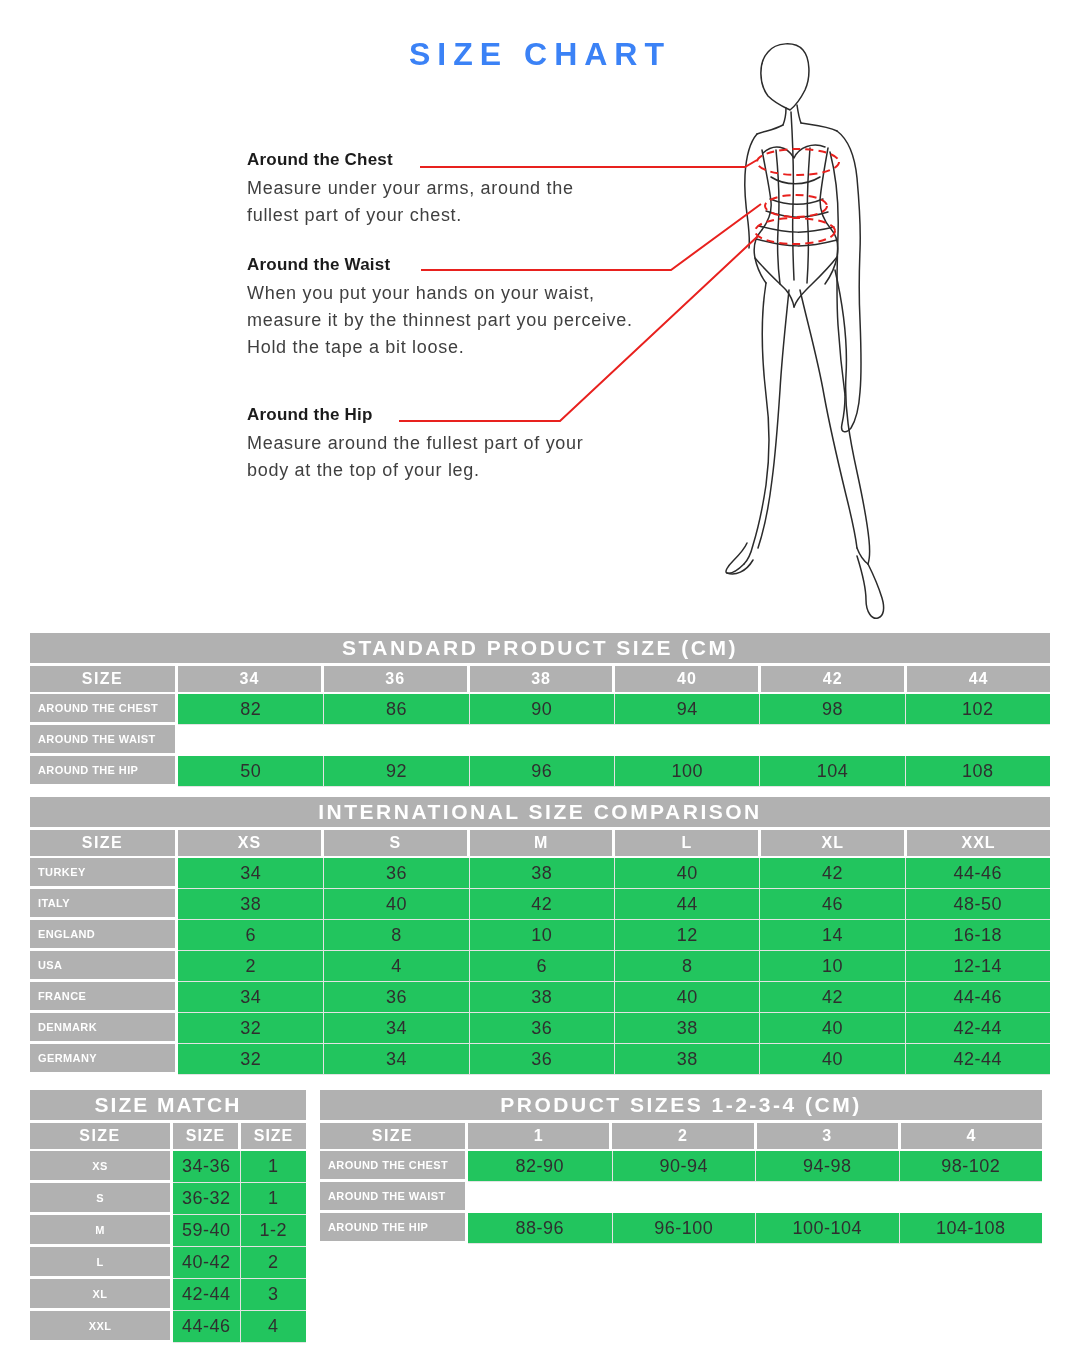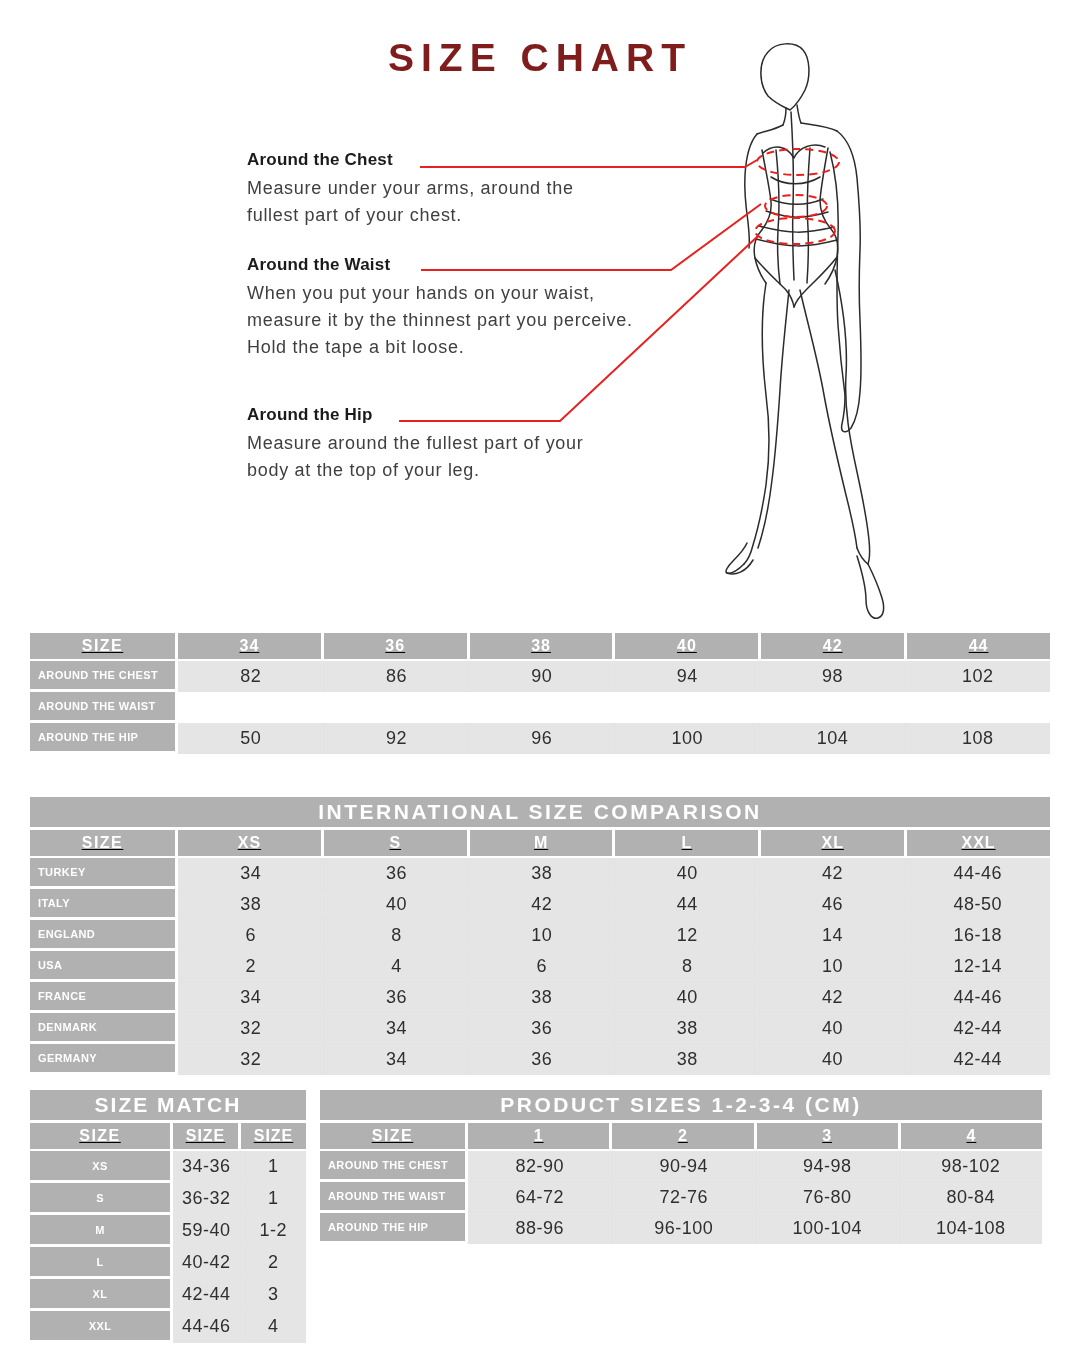--- a/index.html
+++ b/index.html
@@ -2,50 +2,50 @@
 <html><head>
 <meta charset="utf-8">
 <style>
   html,body{margin:0;padding:0;background:#fff;}
   .page{
     position:relative;width:1080px;height:1350px;overflow:hidden;background:#fff;
     font-family:"Liberation Sans",sans-serif;
   }
   .title{
     position:absolute;left:0;right:0;top:36px;text-align:center;
-    font-size:39px;font-weight:700;letter-spacing:7px;color:#7f1d1d;
+    font-size:32px;font-weight:700;letter-spacing:7px;color:#3b82f6;
   }
   .fig{position:absolute;left:0;top:0;width:1080px;height:640px;pointer-events:none;}
   .callout{position:absolute;}
   .co-h{font-size:17px;font-weight:700;color:#1b1b1b;letter-spacing:.2px;margin-bottom:5px;}
   .co-b{font-size:18px;color:#3f3f3f;letter-spacing:.7px;line-height:1.5;}
 
   .table{position:absolute;box-sizing:border-box;}
   .tband{
     height:30px;background:#b1b1b1;color:#fff;display:flex;align-items:center;justify-content:center;
     font-size:21px;font-weight:700;letter-spacing:2.5px;margin-bottom:3px;
   }
   .trow{display:flex;height:var(--rowh);}
-  .thead{height:26px;margin-bottom:2px;text-decoration:underline;}
+  .thead{height:26px;margin-bottom:2px;}
   .rlabel{
     width:var(--labelw);min-width:var(--labelw);margin-right:3px;background:#b1b1b1;color:#fff;
     font-weight:700;font-size:11px;letter-spacing:.4px;display:flex;align-items:center;
     padding-left:8px;box-sizing:border-box;border-bottom:3px solid #fff;
   }
   .corner{
     justify-content:center;padding-left:0;font-size:16px;letter-spacing:1.5px;border-bottom:none;
   }
   .rhead{flex:1;display:grid;grid-template-columns:repeat(var(--n),1fr);column-gap:3px;}
   .hcell{
     background:#b1b1b1;color:#fff;font-weight:700;font-size:16px;letter-spacing:1px;
     display:flex;align-items:center;justify-content:center;
   }
   .rows{display:block;}
   .rdata{
-    flex:1;display:grid;grid-template-columns:repeat(var(--n),1fr);background:#e5e5e5;
+    flex:1;display:grid;grid-template-columns:repeat(var(--n),1fr);background:#22c55e;
     border-bottom:1px solid #e3e3e3;
   }
   .dcell{
     display:flex;align-items:center;justify-content:center;
     font-size:18px;color:#2f2f2f;letter-spacing:.5px;
   }
   .dcell + .dcell{border-left:1px solid #e3e3e3;}
 
   .t-standard{--labelw:145px;--n:6;--rowh:31px;}
   .t-intl{--labelw:145px;--n:6;--rowh:31px;}
@@ -127,20 +127,21 @@
     <div class="co-h">Around the Waist</div>
     <div class="co-b">When you put your hands on your waist, measure it by the thinnest part you perceive. Hold the tape a bit loose.</div>
   </div>
 
   <div class="callout" style="left:247px;top:405px;width:380px">
     <div class="co-h">Around the Hip</div>
     <div class="co-b">Measure around the fullest part of your body at the top of your leg.</div>
   </div>
 
   <section class="table t-standard" style="left:30px;top:633px;width:1020px">
+    <div class="tband">STANDARD PRODUCT SIZE (CM)</div>
     <div class="trow thead">
       <div class="rlabel corner">SIZE</div>
       <div class="rhead">
           <div class="hcell">34</div>
           <div class="hcell">36</div>
           <div class="hcell">38</div>
           <div class="hcell">40</div>
           <div class="hcell">42</div>
           <div class="hcell">44</div>
         </div>
@@ -339,26 +340,20 @@
           <div class="rlabel">AROUND THE CHEST</div>
           <div class="rdata">
             <div class="dcell">82-90</div>
             <div class="dcell">90-94</div>
             <div class="dcell">94-98</div>
             <div class="dcell">98-102</div>
           </div>
         </div>
         <div class="trow">
           <div class="rlabel">AROUND THE WAIST</div>
-          <div class="rdata">
-            <div class="dcell">64-72</div>
-            <div class="dcell">72-76</div>
-            <div class="dcell">76-80</div>
-            <div class="dcell">80-84</div>
-          </div>
         </div>
         <div class="trow">
           <div class="rlabel">AROUND THE HIP</div>
           <div class="rdata">
             <div class="dcell">88-96</div>
             <div class="dcell">96-100</div>
             <div class="dcell">100-104</div>
             <div class="dcell">104-108</div>
           </div>
         </div>

